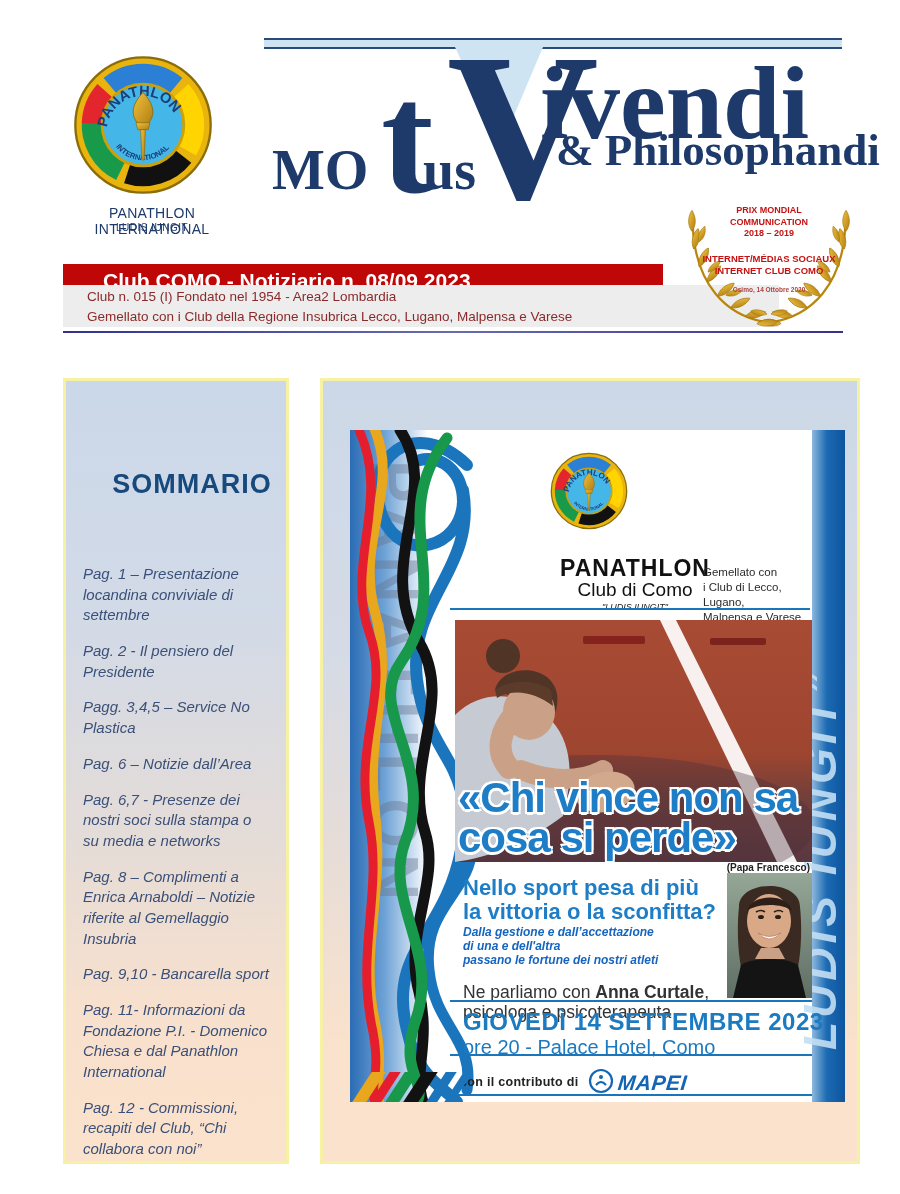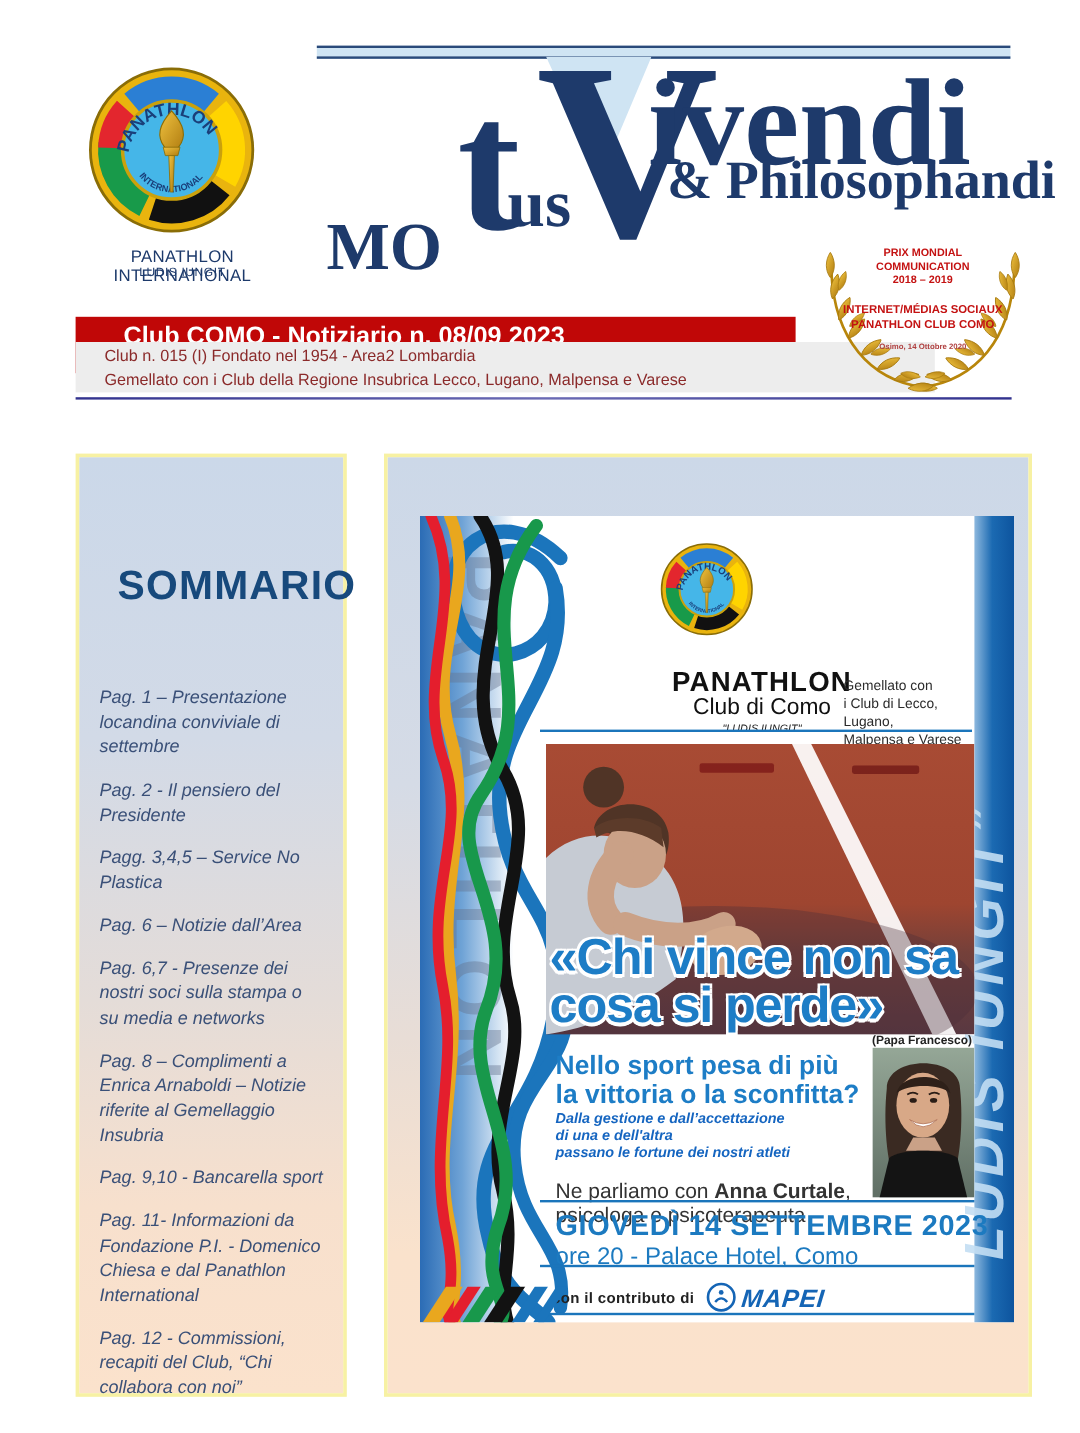--- a/index.html
+++ b/index.html
@@ -15,21 +15,21 @@
   
   #redBanner{left:63px;top:264px;width:600px;height:47px;background:#c00707;color:#fff;font-weight:bold;font-size:21px;line-height:33px;padding-left:40px;box-sizing:border-box;}
   #grayBand{left:63px;top:285px;width:716px;height:42px;background:#ededed;color:#8b2a2a;font-size:13.5px;line-height:1.5;padding:2px 0 0 24px;box-sizing:border-box;}
   #indigoRule{left:63px;top:331px;width:780px;height:2px;background:linear-gradient(90deg,#32328e,#6a6ab4,#32328e);}
   
   #badge{left:676px;top:183px;width:186px;height:150px;}
   .badgeTxt{width:100%;text-align:center;color:#c41212;font-weight:bold;}
   
   #sidebar{left:63px;top:378px;width:226px;height:786px;box-sizing:border-box;border:3px solid #f7f1a3;
     background:linear-gradient(180deg,#cbd8e9 0%,#d2dae7 30%,#e4dcd8 58%,#f7e0cd 80%,#fbe2cc 100%);}
-  #sommarioTitle{margin-top:88px;text-align:center;color:#17497c;font-size:34px;font-weight:bold;letter-spacing:1px;padding-left:32px;}
+  #sommarioTitle{margin-top:88px;text-align:center;color:#17497c;font-size:27px;font-weight:bold;letter-spacing:1px;padding-left:32px;}
   #sommarioList{margin-top:64px;padding:0 17px;}
   #sommarioList p{font-style:italic;color:#3a5078;font-size:15px;line-height:1.38;margin:0 0 15px 0;}
   
   #posterBox{left:320px;top:378px;width:540px;height:786px;box-sizing:border-box;border:3px solid #f7f1a3;
     background:linear-gradient(180deg,#ccd8e8 0%,#d5dbe6 35%,#e8ddd6 62%,#fae2cc 85%,#fbe2cc 100%);}
   #poster{left:350px;top:430px;width:495px;height:672px;background:#fff;overflow:hidden;}
   
   #leftStrip{left:0;top:0;width:78px;height:672px;background:linear-gradient(90deg,#2b6cb5 0%,#6fa3d6 45%,rgba(255,255,255,0) 100%);}
   #ghostTxt{left:8px;top:30px;height:640px;writing-mode:vertical-rl;font-size:64px;font-weight:bold;color:rgba(100,115,140,.42);letter-spacing:6px;font-family:"Liberation Sans",sans-serif;}
   #ribbons{left:-5px;top:0;}
@@ -99,21 +99,21 @@
     </symbol>
     <symbol id="leafS" viewBox="-6 -24 12 24">
       <path d="M0,0 C5,-7 5,-16 0,-24 C-5,-16 -5,-7 0,0 Z" fill="url(#goldgrad)" stroke="#a87a10" stroke-width=".8"></path>
     </symbol>
   </defs>
 </svg>
 
 <div class="abs" id="topRule"></div>
 <div class="abs" id="topBand"></div>
 <div class="abs" id="vTriangle"></div>
-<div class="abs mastword" style="left:272px;top:142px;font-size:56px;font-weight:600;margin-top:36px;">MO</div>
+<div class="abs mastword" style="left:272px;top:142px;font-size:56px;font-weight:600;">MO</div>
 <div class="abs mastword" style="left:381px;top:60px;font-size:158px;font-weight:600;">t</div>
 <div class="abs mastword" style="left:423px;top:142px;font-size:56px;font-weight:600;">us</div>
 <div class="abs mastword" style="left:447px;top:22px;font-size:210px;font-weight:600;">V</div>
 <div class="abs mastword" style="left:540px;top:52px;font-size:103px;font-weight:600;">ivendi</div>
 <div class="abs mastword" style="left:556px;top:128px;font-size:45px;font-weight:600;">&amp; Philosophandi</div>
 
 <svg class="abs" style="left:73px;top:55px" width="140" height="140">
     <use href="#panalogo"></use>
   </svg>
 <div class="abs orgTxt" style="top:205px;font-size:14px;letter-spacing:.3px;">PANATHLON INTERNATIONAL</div>
@@ -155,21 +155,21 @@
     <use href="#leafS" width="12" height="24" x="-6" y="-24" transform="translate(174,96) rotate(-48) scale(.8)"></use>
     <use href="#leafS" width="12" height="24" x="-6" y="-24" transform="translate(184,62) rotate(-20) scale(.8)"></use>
   </svg>
   <div class="abs badgeTxt" style="top:22px;font-size:9px;line-height:1.3;">
     <div>PRIX MONDIAL</div>
     <div>COMMUNICATION</div>
     <div>2018 – 2019</div>
   </div>
   <div class="abs badgeTxt" style="top:70px;font-size:9.5px;line-height:1.3;">
     <div>INTERNET/MÉDIAS SOCIAUX</div>
-    <div>PANATHLON CLUB COMO</div>
+    <div>INTERNET CLUB COMO</div>
   </div>
   <div class="abs badgeTxt" style="top:103px;font-size:6.5px;color:#b04040;">Osimo, 14 Ottobre 2020</div>
 </div>
 
 <div class="abs" id="sidebar">
   <div id="sommarioTitle">SOMMARIO</div>
   <div id="sommarioList">
     <p>Pag. 1 – Presentazione locandina conviviale di settembre</p>
     <p>Pag. 2 - Il pensiero del Presidente</p>
     <p>Pagg. 3,4,5 – Service No Plastica</p>

